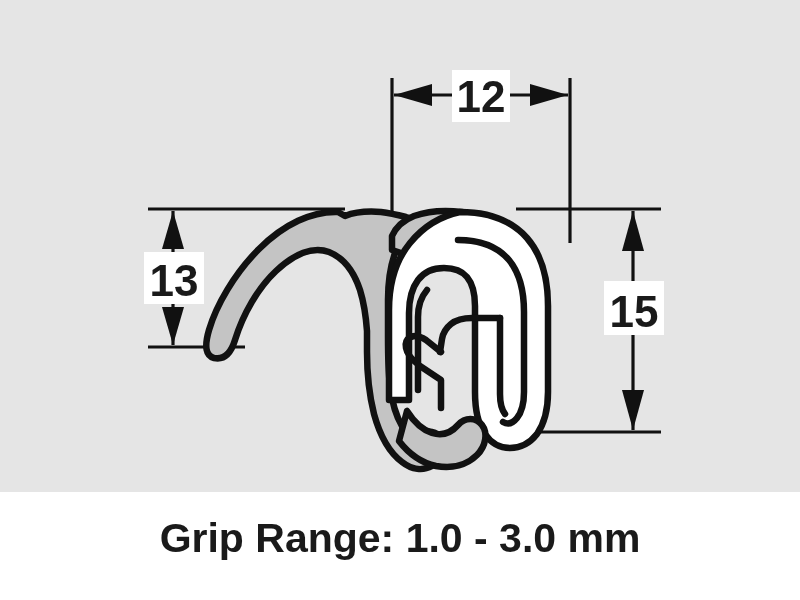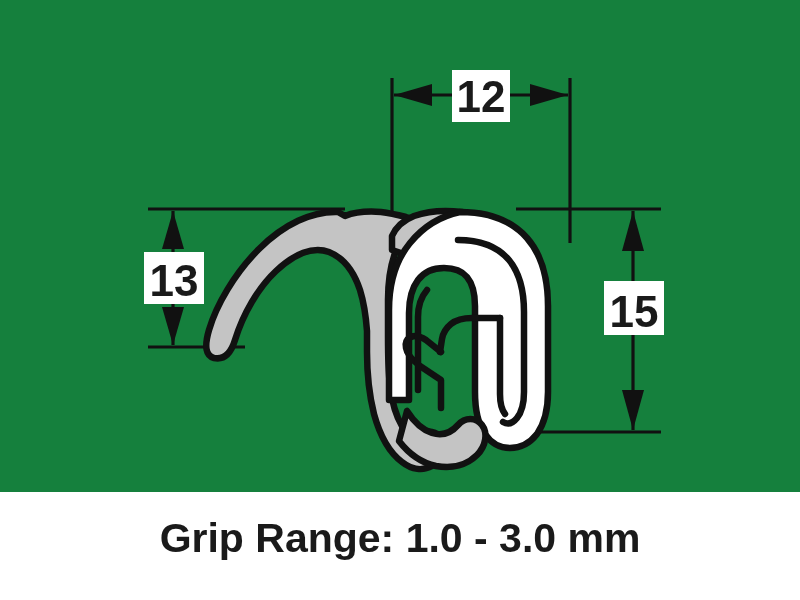--- a/index.html
+++ b/index.html
@@ -12,21 +12,21 @@
     width: 800px;
     height: 600px;
     font-family: "Liberation Sans", sans-serif;
     overflow: hidden;
     position: relative;
   }
   #stage {
     position: relative;
     width: 800px;
     height: 492px;
-    background: #15803d;
+    background: #e5e5e5;
     text-align: center;
   }
   svg.drawing {
     position: absolute;
     left: 0;
     top: 0;
     width: 800px;
     height: 600px;
     display: block;
   }

